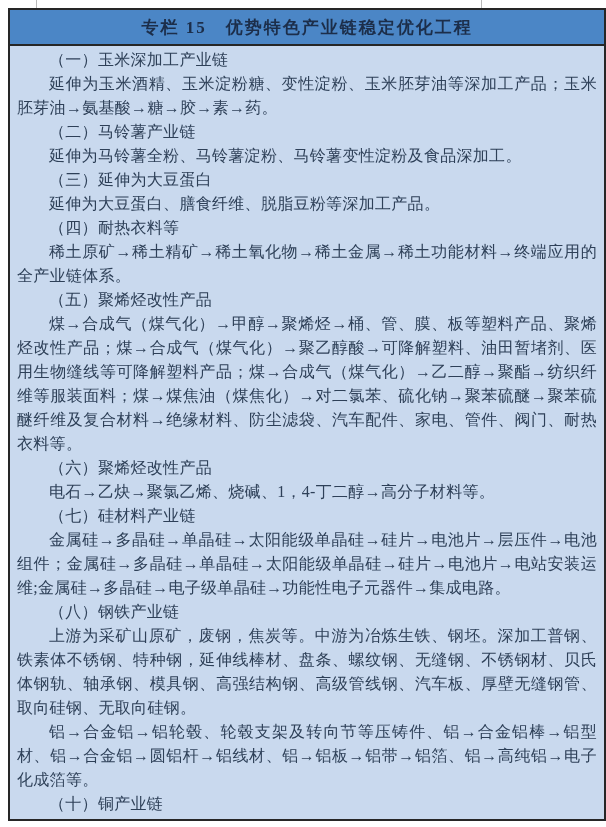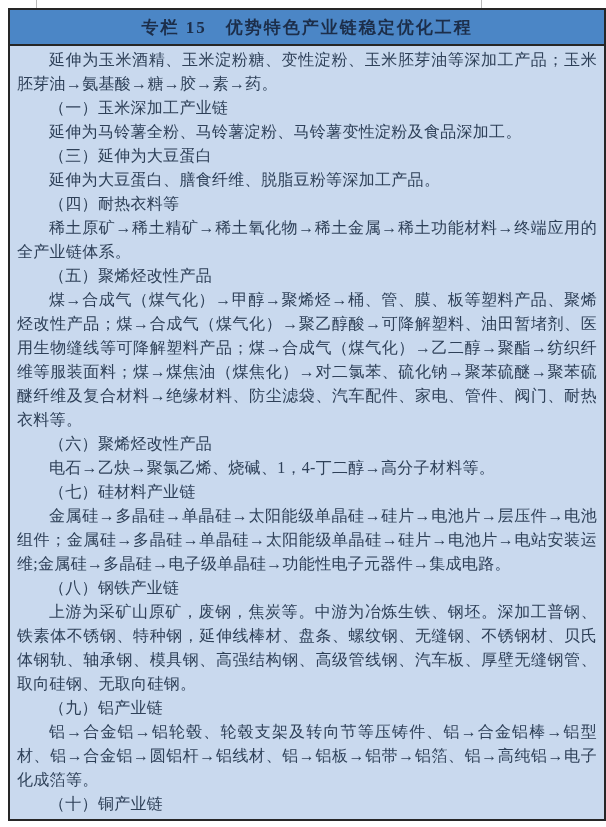--- a/index.html
+++ b/index.html
@@ -66,43 +66,43 @@
 
 <div class="page">
   <div class="artifact-line a1"></div>
   <div class="artifact-line a2"></div>
 
   <div class="column-box">
     <div class="box-header">
       <span class="box-title">专栏 15　优势特色产业链稳定优化工程</span>
     </div>
     <div class="box-body">
+      <p>（一）玉米深加工产业链</p>
       <p>延伸为玉米酒精、玉米淀粉糖、变性淀粉、玉米胚芽油等深加工产品；玉米胚芽油→氨基酸→糖→胶→素→药。</p>
-      <p>（一）玉米深加工产业链</p>
 
+      <p>（二）马铃薯产业链</p>
       <p>延伸为马铃薯全粉、马铃薯淀粉、马铃薯变性淀粉及食品深加工。</p>
 
       <p>（三）延伸为大豆蛋白</p>
       <p>延伸为大豆蛋白、膳食纤维、脱脂豆粉等深加工产品。</p>
 
       <p>（四）耐热衣料等</p>
       <p>稀土原矿→稀土精矿→稀土氧化物→稀土金属→稀土功能材料→终端应用的全产业链体系。</p>
 
       <p>（五）聚烯烃改性产品</p>
       <p>煤→合成气（煤气化）→甲醇→聚烯烃→桶、管、膜、板等塑料产品、聚烯烃改性产品；煤→合成气（煤气化）→聚乙醇酸→可降解塑料、油田暂堵剂、医用生物缝线等可降解塑料产品；煤→合成气（煤气化）→乙二醇→聚酯→纺织纤维等服装面料；煤→煤焦油（煤焦化）→对二氯苯、硫化钠→聚苯硫醚→聚苯硫醚纤维及复合材料→绝缘材料、防尘滤袋、汽车配件、家电、管件、阀门、耐热衣料等。</p>
 
       <p>（六）聚烯烃改性产品</p>
       <p>电石→乙炔→聚氯乙烯、烧碱、1，4-丁二醇→高分子材料等。</p>
 
       <p>（七）硅材料产业链</p>
       <p>金属硅→多晶硅→单晶硅→太阳能级单晶硅→硅片→电池片→层压件→电池组件；金属硅→多晶硅→单晶硅→太阳能级单晶硅→硅片→电池片→电站安装运维;金属硅→多晶硅→电子级单晶硅→功能性电子元器件→集成电路。</p>
 
       <p>（八）钢铁产业链</p>
       <p>上游为采矿山原矿，废钢，焦炭等。中游为冶炼生铁、钢坯。深加工普钢、铁素体不锈钢、特种钢，延伸线棒材、盘条、螺纹钢、无缝钢、不锈钢材、贝氏体钢轨、轴承钢、模具钢、高强结构钢、高级管线钢、汽车板、厚壁无缝钢管、取向硅钢、无取向硅钢。</p>
 
-      <p>（九）铝产业链</p>
       <p>铝→合金铝→铝轮毂、轮毂支架及转向节等压铸件、铝→合金铝棒→铝型材、铝→合金铝→圆铝杆→铝线材、铝→铝板→铝带→铝箔、铝→高纯铝→电子化成箔等。</p>
 
       <p>（十）铜产业链</p>
 
     </div>
   </div>
 </div>
 
 </body></html>

